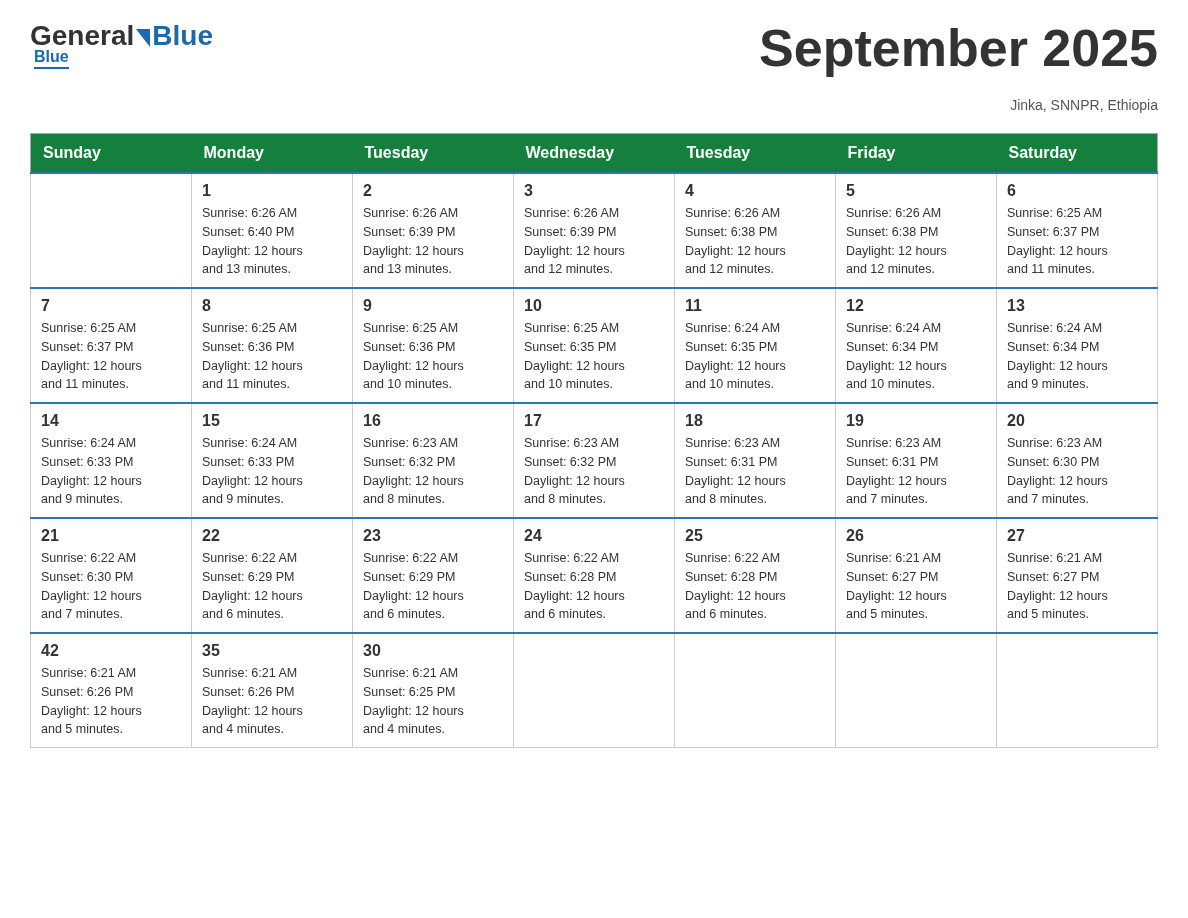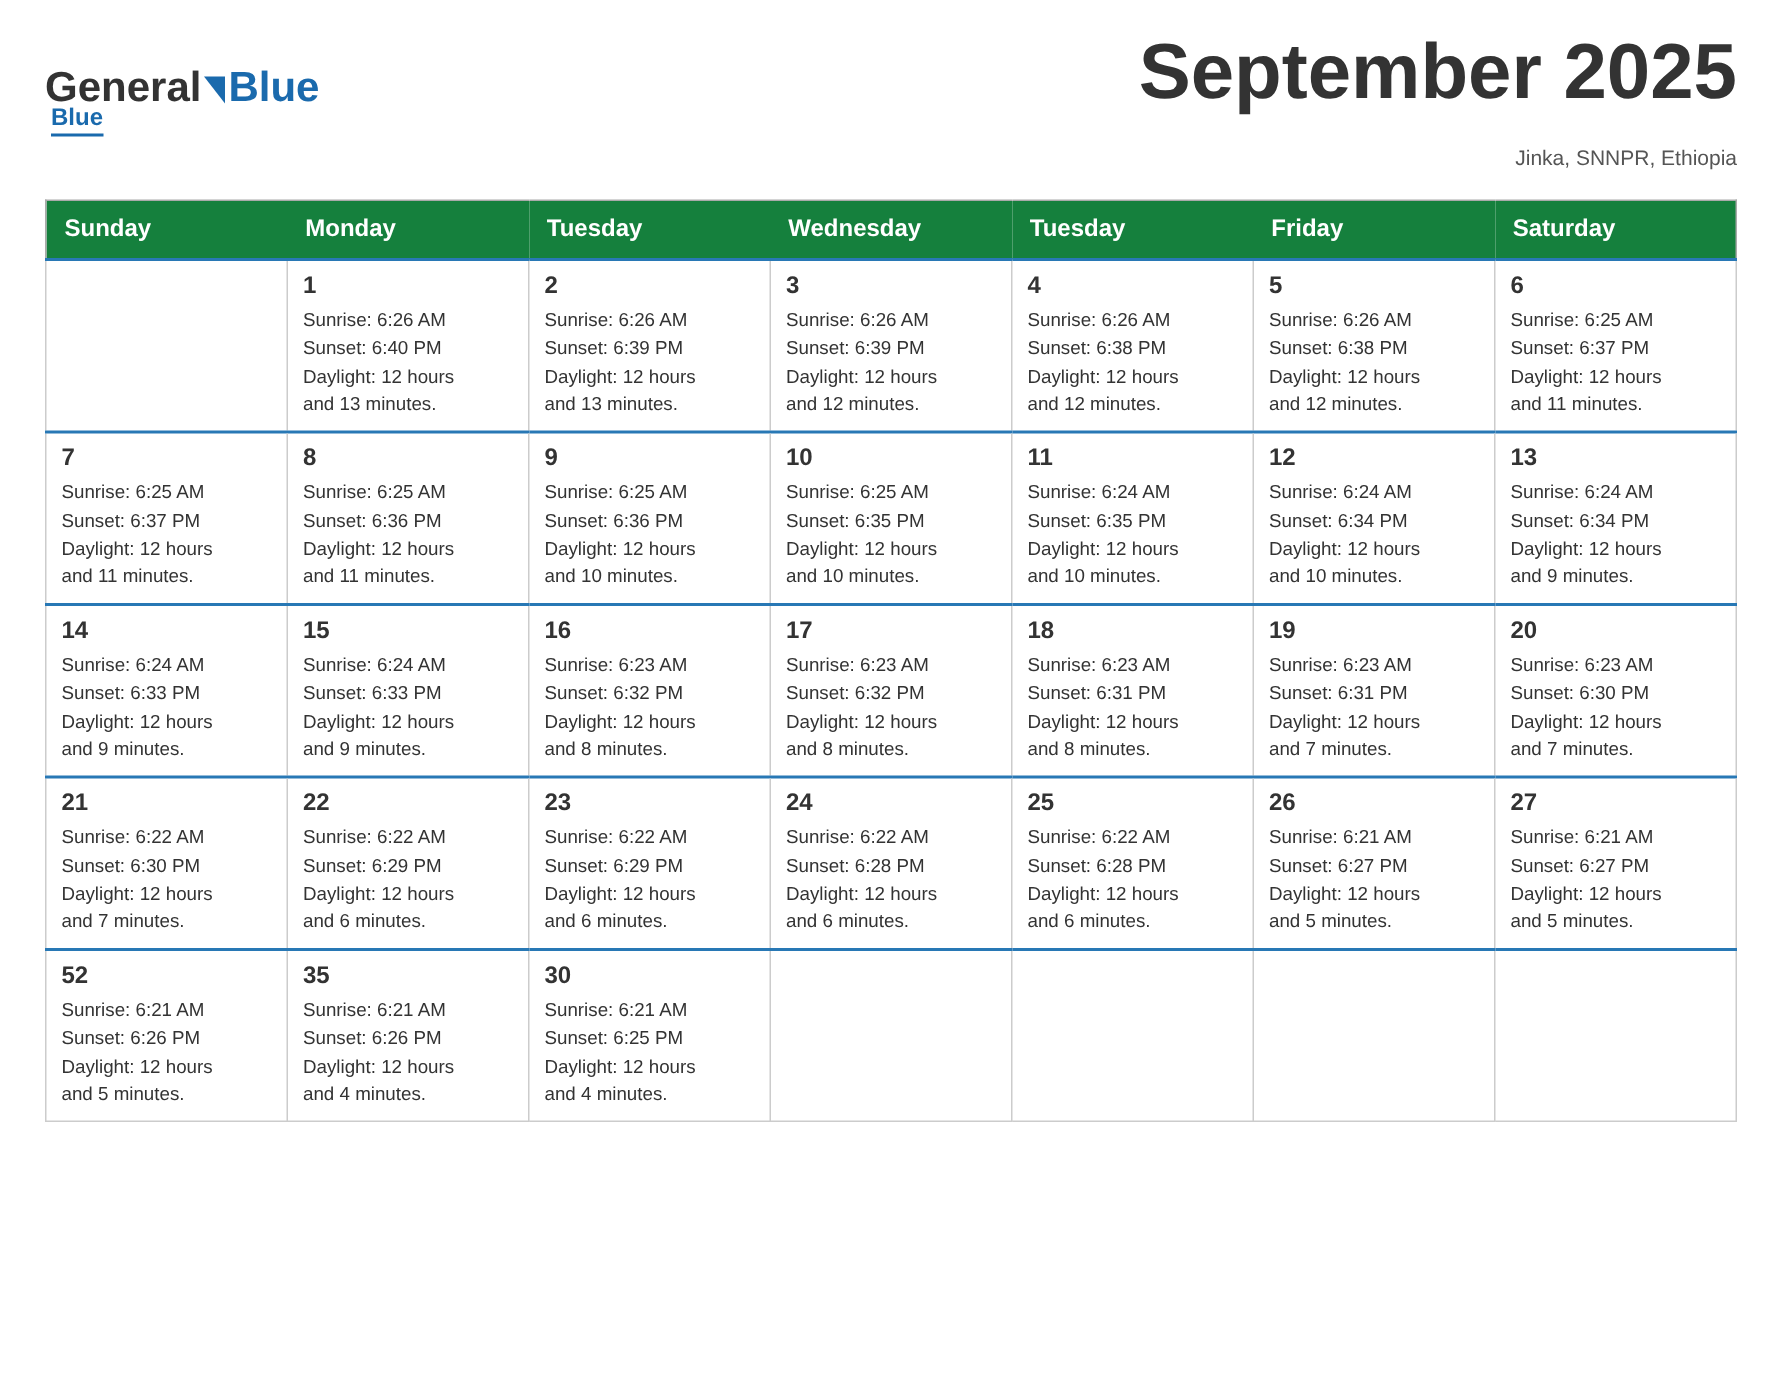--- a/index.html
+++ b/index.html
@@ -9,21 +9,21 @@
       color: #333;
       width: 1188px;
       min-height: 918px;
       padding: 20px 30px;
     }
 
     
     .header {
       display: flex;
       justify-content: space-between;
-      align-items: center;
+      align-items: flex-start;
       margin-bottom: 20px;
     }
 
     .logo-container {
       display: flex;
       flex-direction: column;
       align-items: flex-start;
     }
 
     .logo-text {
@@ -364,21 +364,21 @@
         <td>
           <span class="day-number">27</span>
           <div class="day-info" style="white-space: pre-line;">Sunrise: 6:21 AM
 Sunset: 6:27 PM
 Daylight: 12 hours
 and 5 minutes.</div>
         </td>
       </tr>
       <tr>
         <td>
-          <span class="day-number">52</span>
+          <span class="day-number">42</span>
           <div class="day-info" style="white-space: pre-line;">Sunrise: 6:21 AM
 Sunset: 6:26 PM
 Daylight: 12 hours
 and 5 minutes.</div>
         </td>
         <td>
           <span class="day-number">35</span>
           <div class="day-info" style="white-space: pre-line;">Sunrise: 6:21 AM
 Sunset: 6:26 PM
 Daylight: 12 hours

